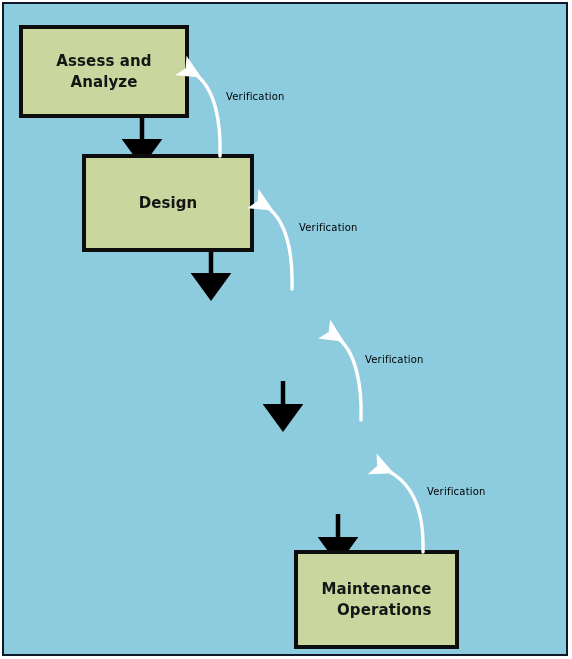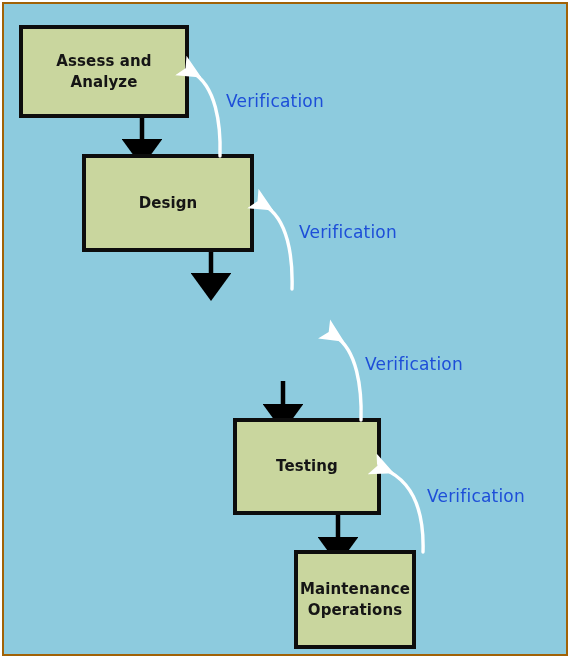--- a/index.html
+++ b/index.html
@@ -16,21 +16,21 @@
     overflow: hidden;
     font-family: "DejaVu Sans", "Liberation Sans", sans-serif;
   }
   #frame {
     position: absolute;
     left: 2px;
     top: 2px;
     width: 566px;
     height: 654px;
     background: #8dcbde;
-    border: 2px solid #a16207;
+    border: 2px solid #0f172a;
     box-sizing: border-box;
   }
   .stage-box {
     position: absolute;
     background: #c9d69e;
     border: 4px solid #0d0d0d;
     box-sizing: border-box;
     display: flex;
     align-items: center;
     justify-content: center;
@@ -40,22 +40,22 @@
   .stage-label {
     color: #151515;
     font-weight: bold;
     font-size: 15px;
     line-height: 1.35;
     letter-spacing: 0.1px;
     white-space: pre-line;
   }
   .verif-label {
     position: absolute;
-    color: #1d4ed8;
-    font-size: 17px;
+    color: #000000;
+    font-size: 10px;
     font-weight: normal;
     letter-spacing: 0.2px;
     white-space: nowrap;
     z-index: 5;
   }
   svg.overlay {
     position: absolute;
     left: 0;
     top: 0;
     width: 572px;
@@ -95,25 +95,22 @@
 
     <div class="stage-box" style="left:15px; top:21px; width:170px; height:93px;">
       <span class="stage-label">Assess and Analyze</span>
     </div>
 
     <div class="stage-box" style="left:78px; top:150px; width:172px; height:98px;">
       <span class="stage-label">Design</span>
     </div>
 
 
-    <div class="stage-box" style="left:229px; top:414px; width:148px; height:97px;">
-      <span class="stage-label">Testing</span>
-    </div>
 
-    <div class="stage-box" style="left:290px; top:546px; width:122px; height:99px;">
+    <div class="stage-box" style="left:290px; top:546px; width:165px; height:99px;text-align:right;">
       <span class="stage-label">Maintenance
 Operations</span>
     </div>
 
     <svg class="overlay overlay-top" viewBox="0 0 572 659">
       <defs>
         <marker id="whitehead" markerWidth="7" markerHeight="7" refX="3.2" refY="3.5" orient="auto" markerUnits="strokeWidth">
           <path d="M0,3.5 L7,0.2 L5.4,3.5 L7,6.8 z" fill="#ffffff"></path>
         </marker>
       </defs>

